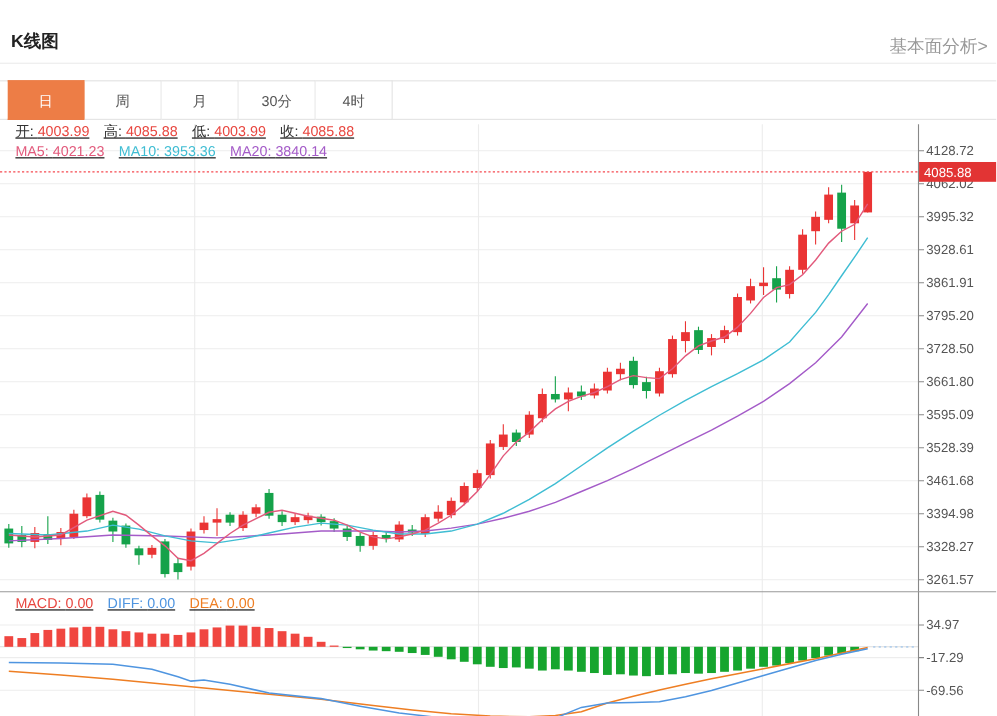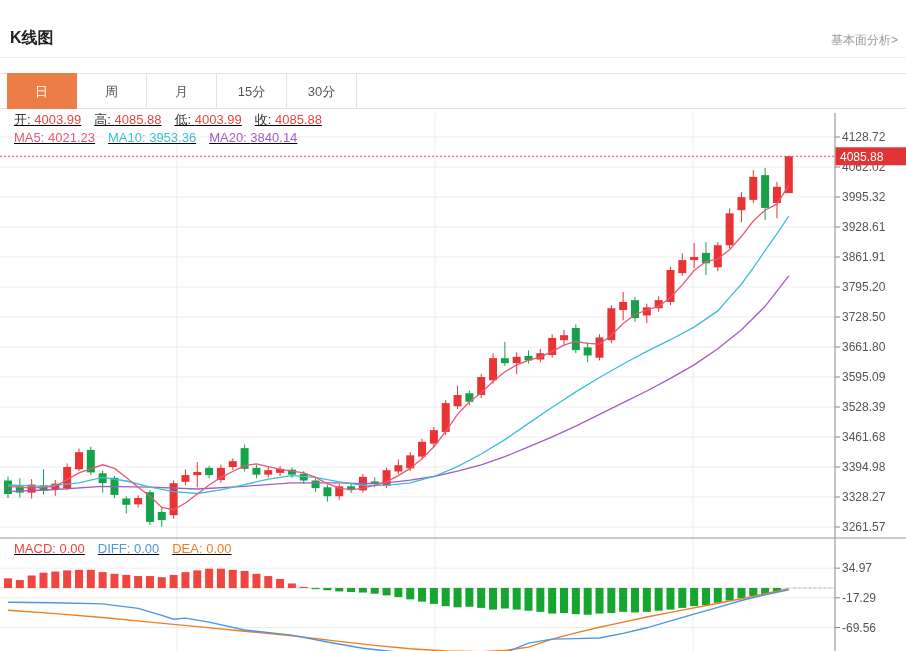--- a/index.html
+++ b/index.html
@@ -1,19 +1,19 @@
 <!DOCTYPE html>
 <html><head>
 <meta charset="utf-8">
 <style>
   html,body{margin:0;padding:0;background:#fff;}
   .page{position:relative;width:906px;height:651px;background:#fff;overflow:hidden;
         font-family:"Liberation Sans","DejaVu Sans",sans-serif;margin-top:20px;}
   .title{position:absolute;top:8px;left:10px;font-size:16px;font-weight:bold;color:#222;z-index:6;}
-  .top-link{position:absolute;top:12px;right:8px;font-size:12px;color:#999;text-decoration:none;z-index:6;cursor:pointer;}
+  .top-link{position:absolute;top:12px;right:8px;font-size:16px;color:#999;text-decoration:none;z-index:6;cursor:pointer;}
   .divider{position:absolute;top:37px;left:0;width:906px;border-top:1px solid #ebebeb;}
   .tabrow{position:absolute;top:53px;left:0;width:906px;height:36px;box-sizing:border-box;
           border-top:1px solid #e3e3e3;border-bottom:1px solid #e3e3e3;background:#fff;}
   .tabs{position:absolute;top:53px;left:7px;display:flex;z-index:5;}
   .tab{width:70px;height:36px;line-height:35px;text-align:center;font-size:13px;color:#555;
        background:#fff;border-right:1px solid #e3e3e3;border-top:1px solid #e3e3e3;
        border-bottom:1px solid #e3e3e3;box-sizing:border-box;cursor:pointer;}
   .tab.selected{background:#ed7d46;border-color:#ed7d46;color:#fff;}
   .legend{position:absolute;font-size:13px;white-space:nowrap;z-index:5;line-height:15px;text-decoration:underline;}
   .legend span.grp{margin-right:13px;}
@@ -27,22 +27,22 @@
 <div class="page">
   <div class="title">K线图</div>
   <a class="top-link">基本面分析&gt;</a>
   <div class="divider"></div>
 
   <div class="tabrow"></div>
   <div class="tabs" id="tabs">
       <div class="tab selected">日</div>
       <div class="tab">周</div>
       <div class="tab">月</div>
-      <div class="tab">15分</div>
       <div class="tab">30分</div>
+      <div class="tab">4时</div>
     </div>
 
   <svg id="chart-svg" width="906" height="651">
       <line x1="0" y1="117" x2="835" y2="117" stroke="#ededed" stroke-width="1"></line>
       <line x1="835" y1="117" x2="840" y2="117" stroke="#888" stroke-width="1"></line>
       <text x="842" y="121" font-size="12" fill="#555">4128.72</text>
       <line x1="0" y1="147" x2="835" y2="147" stroke="#ededed" stroke-width="1"></line>
       <line x1="835" y1="147" x2="840" y2="147" stroke="#888" stroke-width="1"></line>
       <text x="842" y="151" font-size="12" fill="#555">4062.02</text>
       <line x1="0" y1="177" x2="835" y2="177" stroke="#ededed" stroke-width="1"></line>

